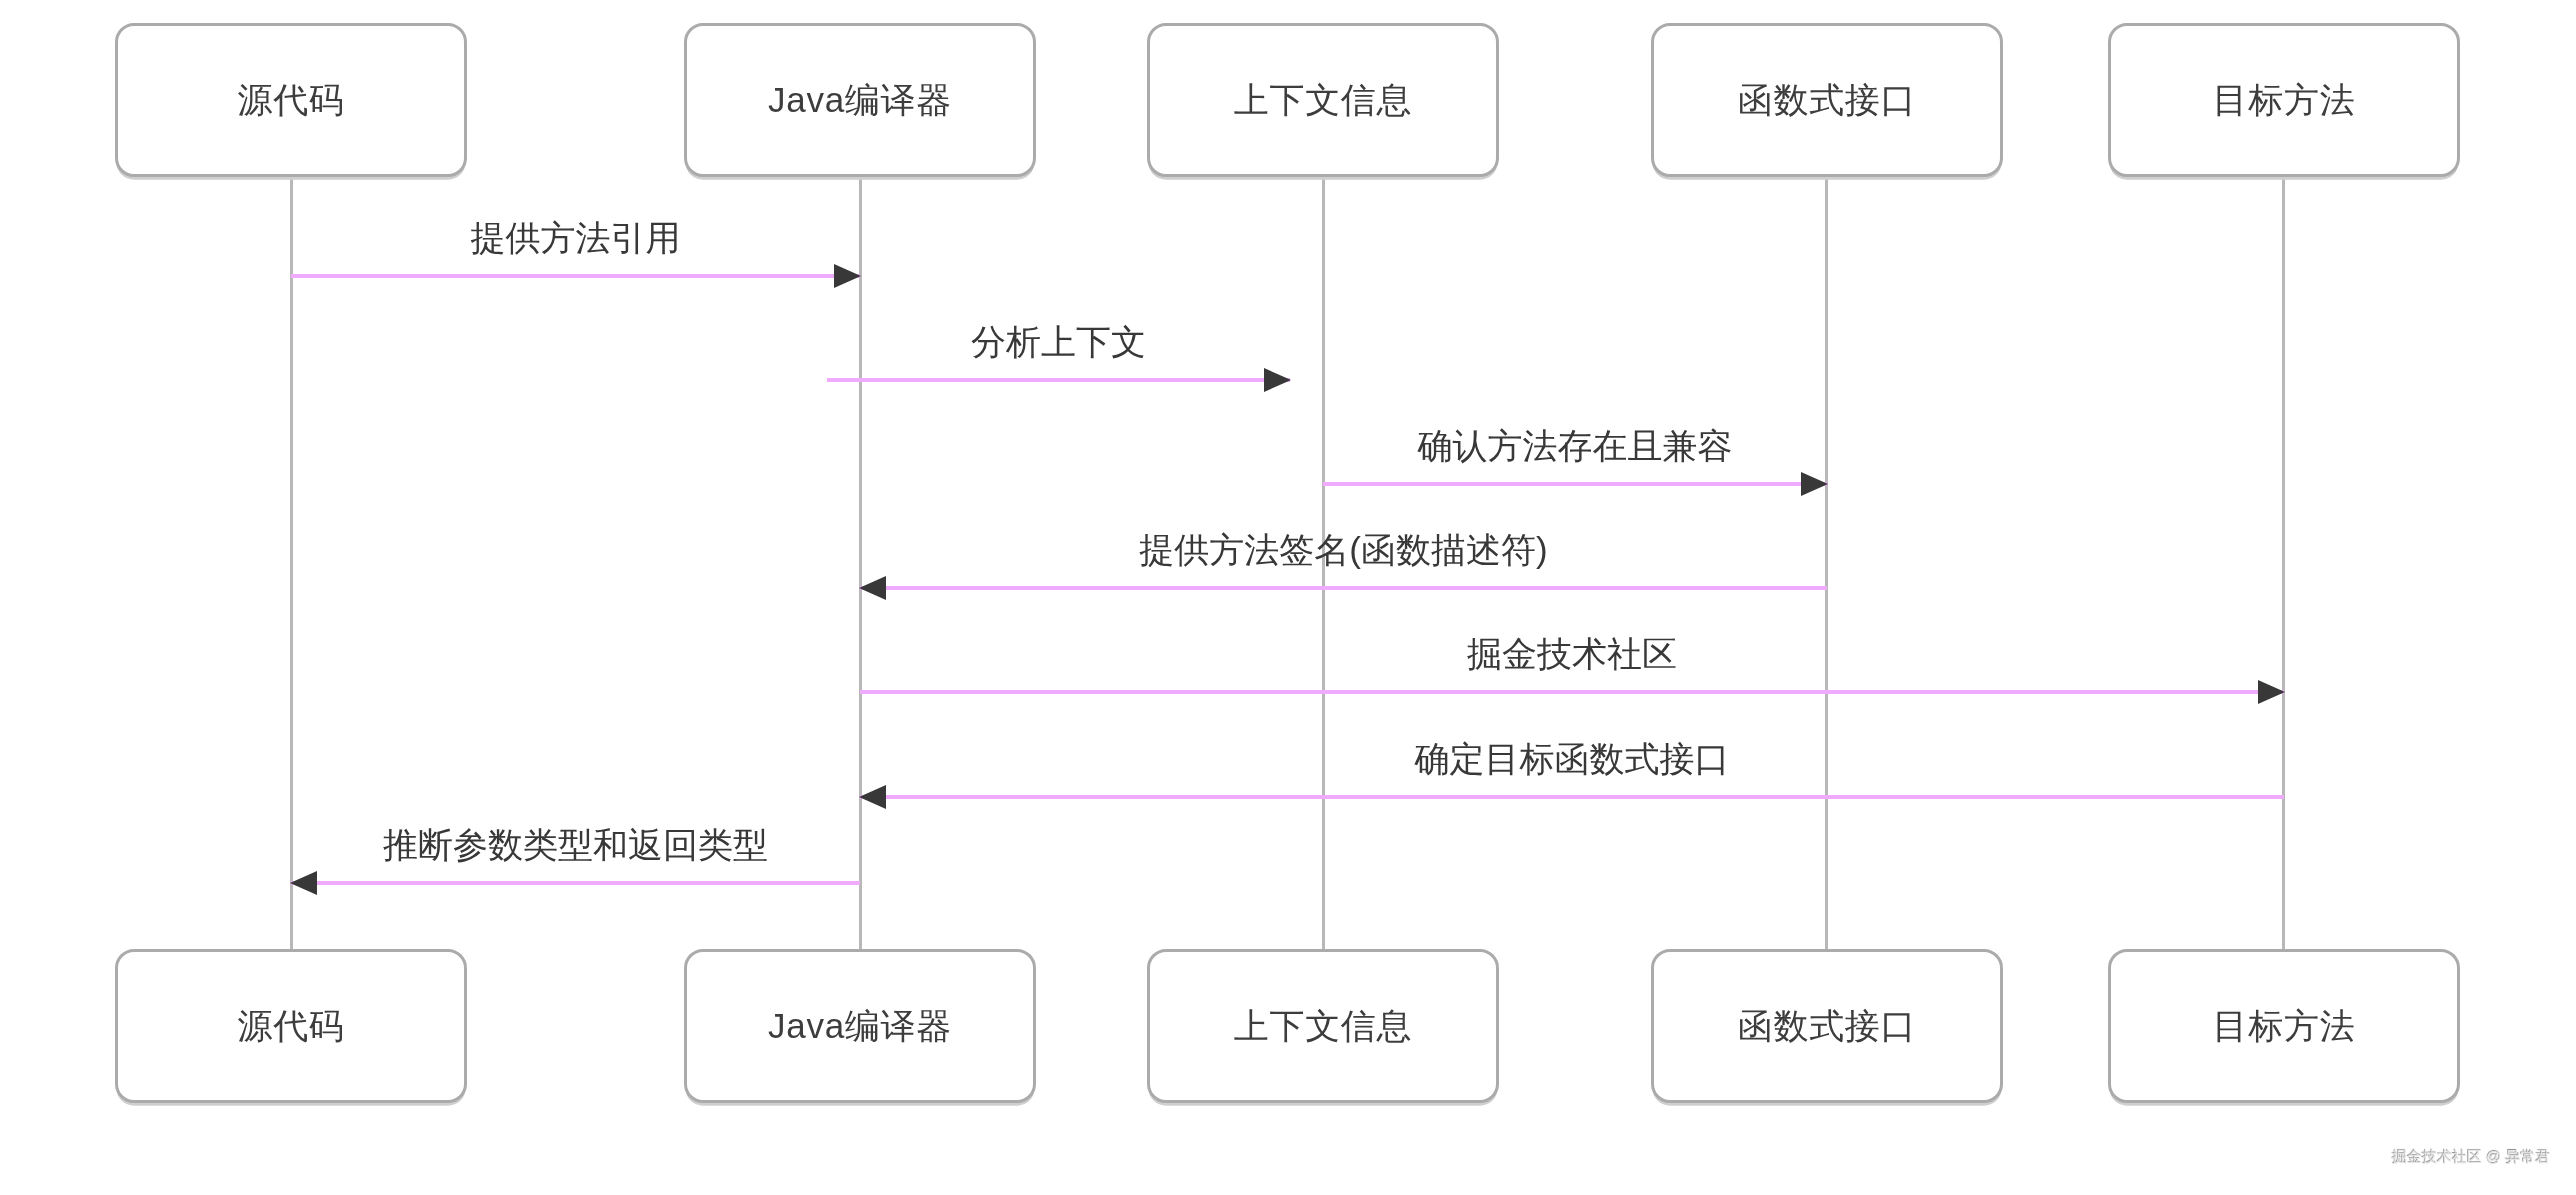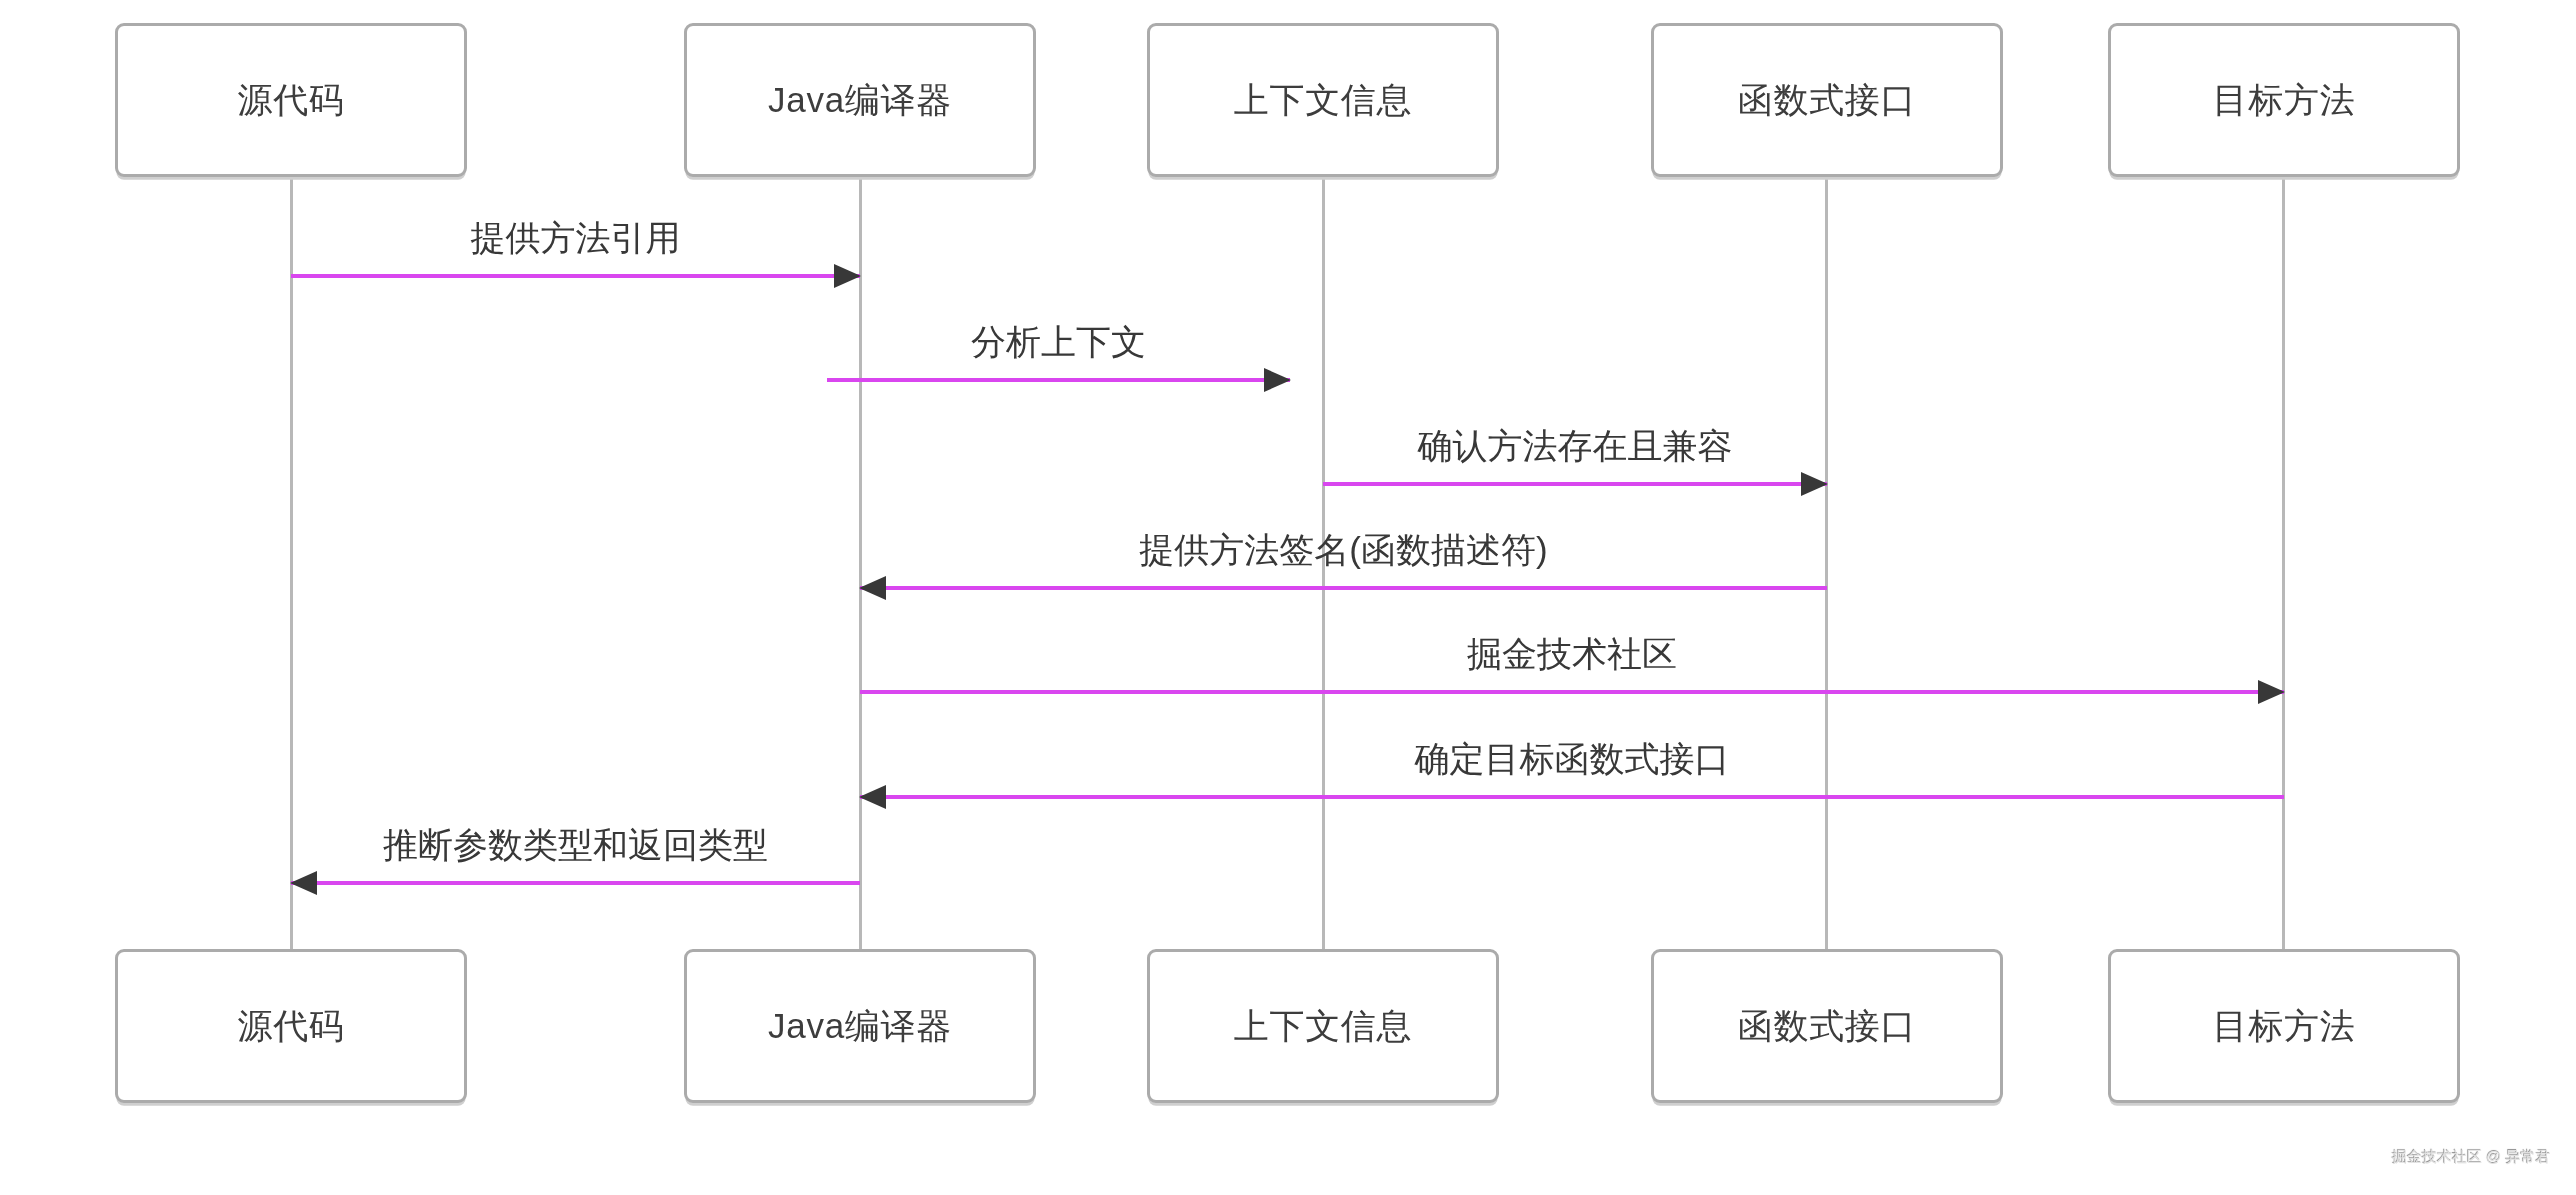--- a/index.html
+++ b/index.html
@@ -23,41 +23,41 @@
     width: 2.7px;
     background: #b8b8b8;
   }
   
   .pbox {
     position: absolute;
     width: 352px;
     height: 154px;
     box-sizing: border-box;
     border: 3.4px solid #ababab;
-    border-radius: 9px;
+    border-radius: 19px;
     background: #ffffff;
     display: flex;
     align-items: center;
     justify-content: center;
     box-shadow: 0 4px 0 -1.3px #cfcfcf;
     z-index: 2;
   }
   .pbox.top    { top: 23px; }
   .pbox.bottom { top: 949px; }
   .plabel {
     font-size: 35px;
     color: #3d3d3d;
     white-space: nowrap;
     letter-spacing: 0.7px;
   }
   
   .msg {
     position: absolute;
     height: 4px;
-    background: #d946ef;
+    background: #f0abfc;
     z-index: 1;
   }
   .msg .lbl {
     position: absolute;
     left: 0;
     right: 0;
     bottom: 16px;
     text-align: center;
     font-size: 35px;
     color: #383838;

